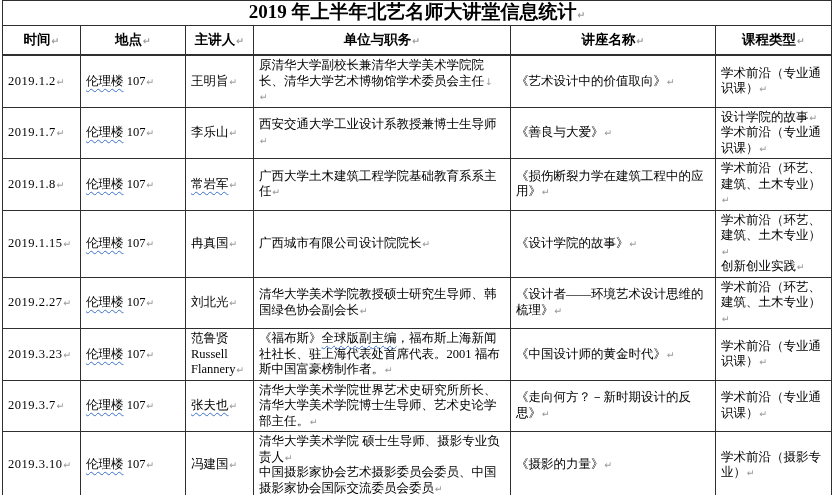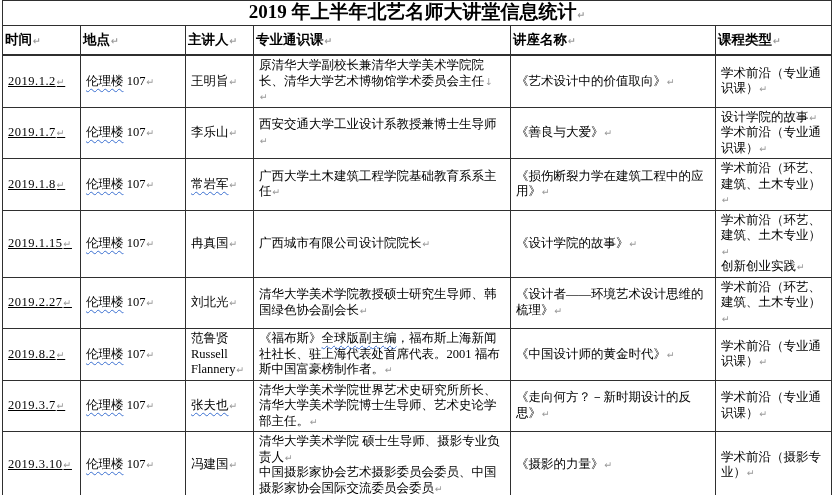--- a/index.html
+++ b/index.html
@@ -17,37 +17,37 @@
     font-size:12.5px;line-height:15.5px;
     vertical-align:middle;
     overflow:hidden;
     word-break:break-word;
   }
   tr.title-row td{
     text-align:center;font-weight:bold;font-size:19px;line-height:21px;
     padding:0 12px;height:22px;
   }
   tr.header-row td{
-    font-weight:bold;font-size:13.5px;
+    font-weight:bold;text-align:center;font-size:13.5px;
     border-bottom:2px solid #2f2f2f;
     padding:3px 2px;height:22px;
   }
   .mark{
     color:#9a9a9a;font-size:9.5px;
     font-family:"DejaVu Sans","Liberation Sans",sans-serif;
     padding-left:1px;
   }
   .wavy{
     text-decoration-line:underline;
     text-decoration-style:wavy;
     text-decoration-color:#3a6fd0;
     text-decoration-thickness:1px;
     text-underline-offset:3px;
   }
-  .time-cell{letter-spacing:.5px;text-decoration:underline;}
+  .time-cell{letter-spacing:.5px;}
   .org-line,.course-line{text-align:left;}
 </style>
 </head>
 <body>
 
 <div class="page">
   <table class="doc-table">
     <colgroup>
       <col style="width:78px">
         <col style="width:105px">
@@ -57,21 +57,21 @@
         <col style="width:116px">
     </colgroup>
     <tbody id="table-body">
       <tr class="title-row">
         <td colspan="6"><span>2019 年上半年北艺名师大讲堂信息统计</span><span class="mark">↵</span></td>
       </tr>
       <tr class="header-row" id="header-row">
           <td><span>时间</span><span class="mark">↵</span></td>
           <td><span>地点</span><span class="mark">↵</span></td>
           <td><span>主讲人</span><span class="mark">↵</span></td>
-          <td><span>专业通识课</span><span class="mark">↵</span></td>
+          <td><span>单位与职务</span><span class="mark">↵</span></td>
           <td><span>讲座名称</span><span class="mark">↵</span></td>
           <td><span>课程类型</span><span class="mark">↵</span></td>
         </tr>
     <tr style="height: 51px;">
           <td class="time-cell"><span>2019.1.2</span><span class="mark">↵</span></td>
           <td><span class="wavy">伦理楼</span><span> 107</span><span class="mark">↵</span></td>
           <td><span>王明旨</span><span class="mark">↵</span></td>
           <td>
             <div class="org-line"><span>原清华大学副校长兼清华大学美术学院院长、清华大学艺术博物馆学术委员会主任</span><span class="mark">↓</span></div>
             <div class="org-line"><span class="mark">↵</span></div>
@@ -125,21 +125,21 @@
           <td><span>刘北光</span><span class="mark">↵</span></td>
           <td>
             <div class="org-line"><span>清华大学美术学院教授硕士研究生导师、韩国绿色协会副会长</span><span class="mark">↵</span></div>
           </td>
           <td><span>《设计者——环境艺术设计思维的梳理》</span><span class="mark">↵</span></td>
           <td>
             <div class="course-line"><span>学术前沿（环艺、建筑、土木专业）</span><span class="mark">↵</span></div>
           </td>
         </tr>
         <tr style="height: 47px;">
-          <td class="time-cell"><span>2019.8.2</span><span class="mark">↵</span></td>
+          <td class="time-cell"><span>2019.3.23</span><span class="mark">↵</span></td>
           <td><span class="wavy">伦理楼</span><span> 107</span><span class="mark">↵</span></td>
           <td><span>范鲁贤 Russell Flannery</span><span class="mark">↵</span></td>
           <td>
             <div class="org-line"><span>《福布斯》</span><span class="wavy">全球版副主编</span><span>，福布斯上海新闻社社长、驻上海代表处首席代表。2001 福布斯中国富豪榜制作者。</span><span class="mark">↵</span></div>
           </td>
           <td><span>《中国设计师的黄金时代》</span><span class="mark">↵</span></td>
           <td>
             <div class="course-line"><span>学术前沿（专业通识课）</span><span class="mark">↵</span></div>
           </td>
         </tr>

